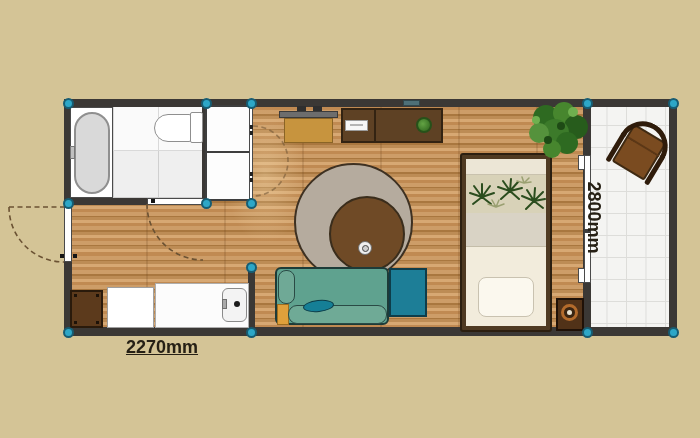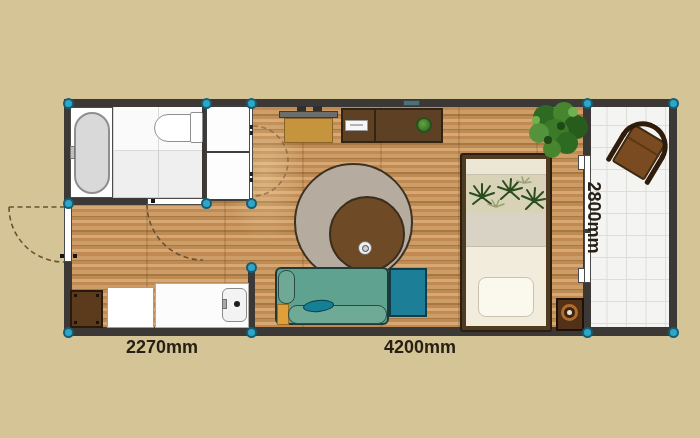--- a/index.html
+++ b/index.html
@@ -172,17 +172,16 @@
   <div class="abs node" style="left:667.5px;top:97.5px;"></div>
   <div class="abs node" style="left:62.5px;top:197.5px;"></div>
   <div class="abs node" style="left:200.5px;top:197.5px;"></div>
   <div class="abs node" style="left:245.5px;top:197.5px;"></div>
   <div class="abs node" style="left:245.5px;top:261.5px;"></div>
   <div class="abs node" style="left:62.5px;top:326.5px;"></div>
   <div class="abs node" style="left:245.5px;top:326.5px;"></div>
   <div class="abs node" style="left:581.5px;top:326.5px;"></div>
   <div class="abs node" style="left:667.5px;top:326.5px;"></div>
 
-  <div class="abs dim" style="left:102px;top:337px;width:120px;">2270mm</div>
-  <div class="abs dim" style="left:360px;top:337px;width:120px;">4200mm</div>
+  <div class="abs dim" style="left:102px;top:337px;width:120px;text-decoration:underline;">2270mm</div>
   <div class="abs dim" style="left:535px;top:208px;width:119px;height:19px;transform:rotate(90deg);">2800mm</div>
 
 </div>
 
 </body></html>

